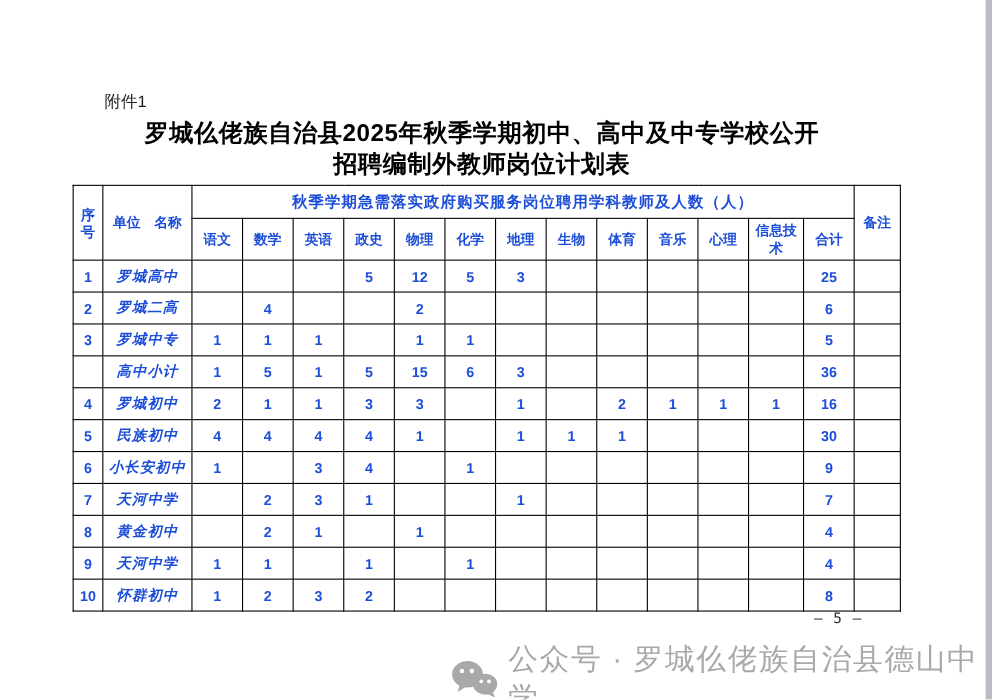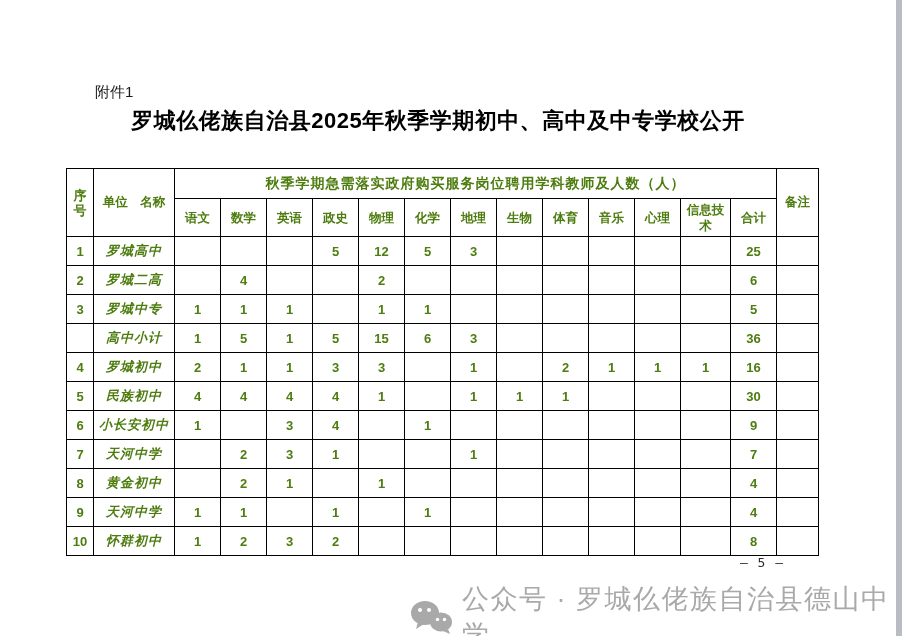--- a/index.html
+++ b/index.html
@@ -25,21 +25,21 @@
   .title-block {
     position: absolute; left: 28px; top: 107px; width: 820px;
     text-align: center; font-weight: bold; color: #000;
     font-size: 22px; line-height: 28px; letter-spacing: 0.5px;
   }
 
   table.plan-table {
     position: absolute; left: 66px; top: 168px;
     border-collapse: collapse; table-layout: fixed;
     width: 603px;
-    font-weight: bold; color: #4d7c0f;
+    font-weight: bold; color: #1d4ed8;
   }
   .plan-table th, .plan-table td {
     border: 1.6px solid #000;
     text-align: center; vertical-align: middle;
     font-size: 12.5px; font-weight: bold;
     overflow: hidden; padding: 0 1px;
   }
   .plan-table thead tr.top th { height: 30px; }
   .plan-table thead tr.sub th { height: 38px; line-height: 16px; }
   .plan-table tbody td { height: 29px; font-size: 13px; }
@@ -72,20 +72,21 @@
 </style>
 </head>
 <body>
 
 <div class="page">
 
   <div class="attachment">附件1</div>
 
   <div class="title-block">
     <div>罗城仫佬族自治县2025年秋季学期初中、高中及中专学校公开</div>
+    <div>招聘编制外教师岗位计划表</div>
   </div>
 
   <table class="plan-table">
     <colgroup>
       <col class="c-no">
         <col class="c-unit">
       <col class="c-subj">
         <col class="c-subj">
         <col class="c-subj">
         <col class="c-subj">

